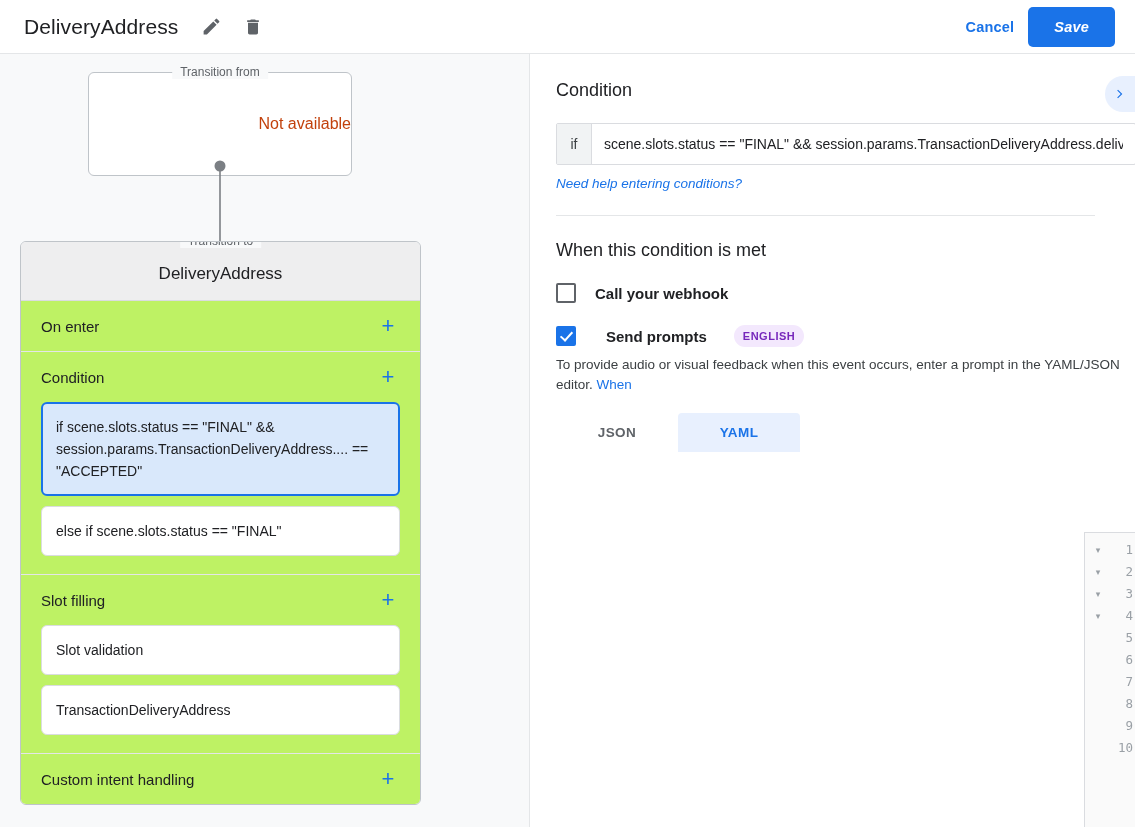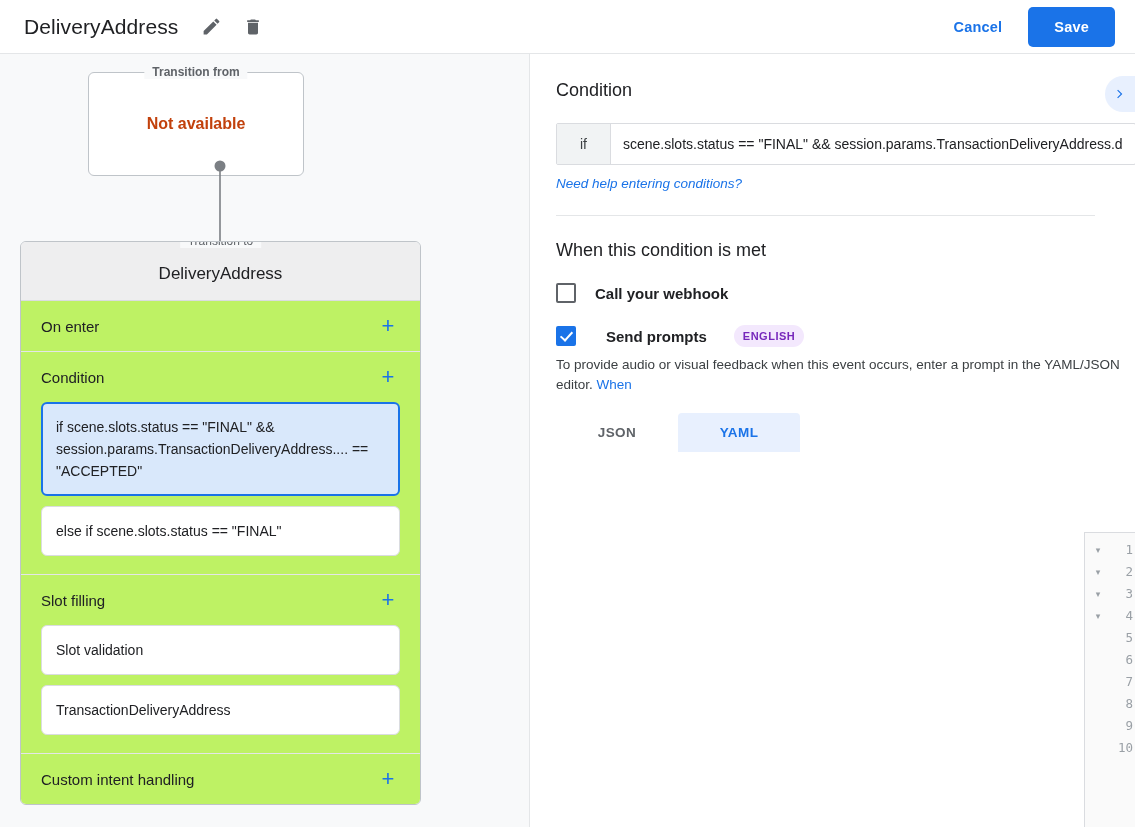--- a/index.html
+++ b/index.html
@@ -33,21 +33,21 @@
     display: flex; align-items: center; justify-content: center;
     border-radius: 50%;
     cursor: pointer;
     margin-right: 12px;
   }
   .icon-btn svg { display: block; }
   .topbar-right {
     margin-left: auto;
     display: flex;
     align-items: center;
-    gap: 12px;
+    gap: 0;
   }
   .btn-text {
     color: #1a73e8;
     font-size: 14.5px;
     font-weight: 600;
     padding: 9px 14px;
     border-radius: 4px;
     cursor: pointer;
     background: transparent;
     border: none;
@@ -56,20 +56,21 @@
   .btn-primary {
     background: #1a73e8;
     color: #fff;
     font-size: 14.5px;
     font-weight: 600;
     border: none;
     border-radius: 5px;
     padding: 12px 26px;
     cursor: pointer;
     letter-spacing: .2px;
+    font-style: italic;
   }
 
   
   .body-wrap {
     display: flex;
     height: 773px;
     width: 1135px;
   }
   .left-pane {
     width: 530px;
@@ -97,22 +98,22 @@
     top: -8px;
     left: 50%;
     transform: translateX(-50%);
     background: #f8f9fa;
     padding: 0 8px;
     font-size: 12px;
     color: #5f6368;
     white-space: nowrap;
   }
   #transition-from {
-    left: 88px; top: 18px; width: 216px; height: 104px;
-    display: flex; align-items: center; justify-content: center; font-weight: bold;
+    left: 88px; top: 18px; width: 264px; height: 104px;
+    display: flex; align-items: center; justify-content: flex-end;
   }
   #transition-from .fs-body {
     font-size: 16px; color: #c2410c;
   }
 
   
   .connector { position: absolute; left: 214px; top: 106px; width: 12px; height: 116px; }
 
   
   #transition-to {
@@ -197,21 +198,21 @@
   .if-row {
     display: flex;
     border: 1px solid #dadce0;
     border-radius: 2px;
     height: 42px;
     width: 580px;
     overflow: hidden;
     background: #fff;
   }
   .if-label {
-    width: 54px;
+    width: 35px;
     background: #f1f3f4;
     border-right: 1px solid #dadce0;
     display: flex; align-items: center; justify-content: center;
     font-size: 14px; color: #3c4043;
     flex: none;
   }
   .if-input {
     flex: 1;
     border: none;
     outline: none;

